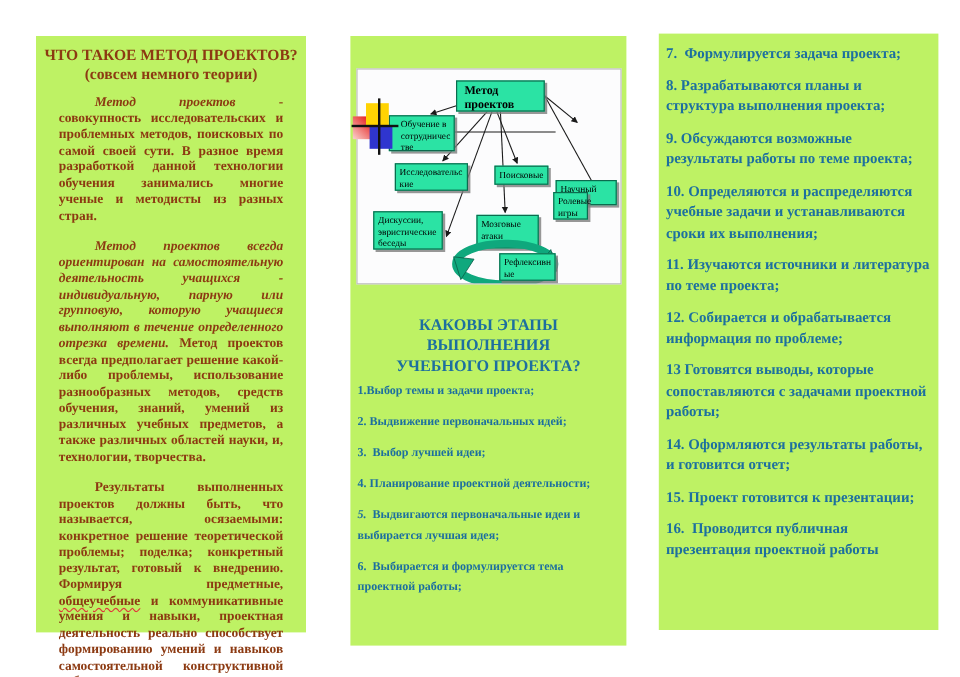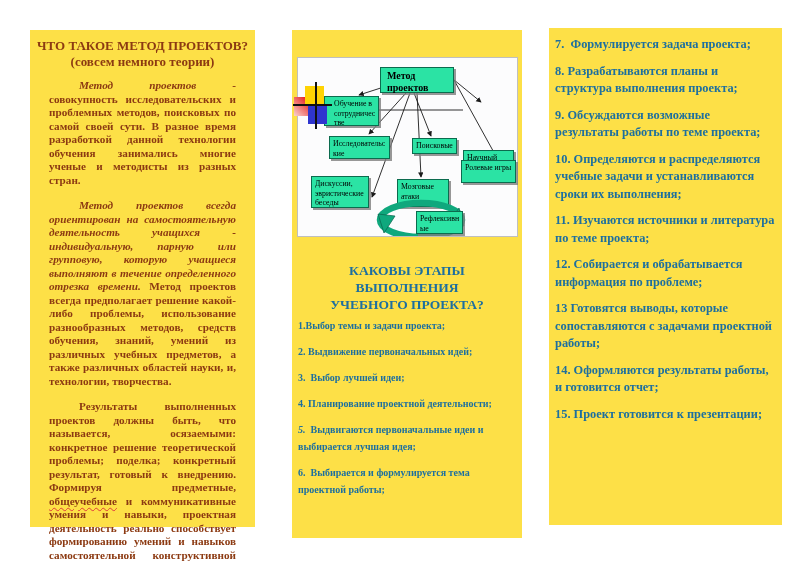--- a/index.html
+++ b/index.html
@@ -1,21 +1,21 @@
 <!DOCTYPE html>
 <html><head>
 <meta charset="utf-8">
 <style>
   html,body{margin:0;padding:0;}
   body{
     width:800px;height:564px;background:#ffffff;position:relative;
     font-family:"Liberation Serif","DejaVu Serif",serif;
     -webkit-font-smoothing:antialiased;
   }
-  .panel{position:absolute;background:#fde047;box-sizing:border-box;}
+  .panel{position:absolute;background:#bef264;box-sizing:border-box;}
 
   
   #left-panel{left:30px;top:30px;width:225px;height:497px;padding:6px 7px;color:#8c3a12;}
   #left-panel h2{font-size:13px;line-height:16px;text-align:center;margin:2px 0 9px;font-weight:bold;}
   .para{font-size:11.2px;line-height:13.5px;text-align:justify;text-indent:30px;margin:0 12px 12px;font-weight:bold;}
   .ital{font-style:italic;}
   .miss{text-decoration:underline wavy #e03a3a 1px;text-underline-offset:2px;}
 
   
   #middle-panel{left:292px;top:30px;width:230px;height:508px;}
@@ -26,21 +26,21 @@
     font-size:7.8px;line-height:9.5px;color:#000;padding:2px 2px 1px 3px;
     word-break:break-all;z-index:1;box-sizing:border-box;
   }
   #box-metod{left:82px;top:9px;width:74px;height:26px;font-weight:bold;font-size:10px;line-height:12px;padding-left:6px;word-break:normal;}
   #box-obuchenie{left:26px;top:38px;width:55px;height:30px;padding-left:9px;}
   #box-nauchny{left:165px;top:45px;width:51px;height:21px;word-break:normal;margin-top:47px;}
   #box-issled{left:31px;top:78px;width:61px;height:23px;}
   #box-poisk{left:114px;top:80px;width:45px;height:16px;word-break:normal;}
   #box-diskussii{left:13px;top:118px;width:58px;height:32px;word-break:normal;}
   #box-mozgovye{left:99px;top:121px;width:52px;height:28px;word-break:normal;}
-  #box-rolevye{left:163px;top:102px;width:55px;height:23px;word-break:normal;}
+  #box-rolevye{left:163px;top:102px;width:29px;height:23px;word-break:normal;}
   #box-refleks{left:100px;top:153px;width:47px;height:23px;z-index:3;margin-left:18px;}
   #connectors{position:absolute;left:0;top:0;z-index:0;pointer-events:none;}
   #cycle{position:absolute;left:0;top:0;z-index:2;pointer-events:none;}
   
   #logo{position:absolute;left:-4px;top:24px;width:40px;height:50px;z-index:4;}
   #logo .sq{position:absolute;}
   #logo .sq-yellow{left:11px;top:4px;width:19px;height:19px;background:#ffd303;}
   #logo .sq-red{left:0;top:15px;width:17px;height:19px;background:linear-gradient(225deg,#e82c2c 20%,#f9c9c4 95%);}
   #logo .sq-blue{left:14px;top:23px;width:19px;height:19px;background:#2f35cf;}
   #logo .vline{left:21px;top:0;width:2px;height:47px;background:#111;}
@@ -128,15 +128,16 @@
   <section class="panel" id="right-panel">
     <p class="rstep">7.&nbsp; Формулируется задача проекта;</p>
     <p class="rstep">8. Разрабатываются планы и структура выполнения проекта;</p>
     <p class="rstep">9. Обсуждаются возможные результаты работы по теме проекта;</p>
     <p class="rstep">10. Определяются и распределяются учебные задачи и устанавливаются сроки их выполнения;</p>
     <p class="rstep">11. Изучаются источники и литература по теме проекта;</p>
     <p class="rstep">12. Собирается и обрабатывается информация по проблеме;</p>
     <p class="rstep">13 Готовятся выводы, которые сопоставляются с задачами проектной работы;</p>
     <p class="rstep">14. Оформляются результаты работы, и готовится отчет;</p>
     <p class="rstep">15. Проект готовится к презентации;</p>
+    <p class="rstep">16.&nbsp; Проводится публичная презентация проектной работы</p>
   </section>
 
 </div>
 
 </body></html>

